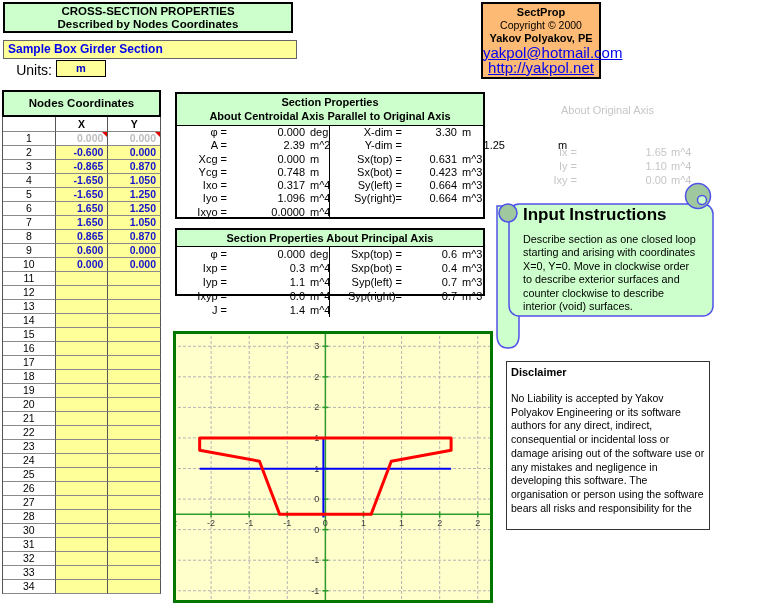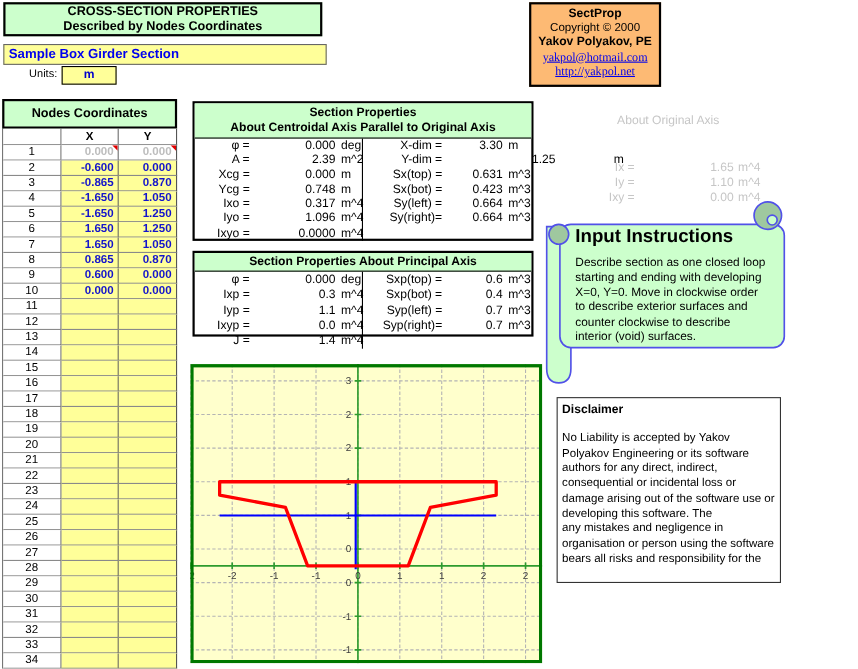--- a/index.html
+++ b/index.html
@@ -13,33 +13,33 @@
   .header-box{
     left:3px;top:2px;width:286px;height:26px;background:#CCFFCC;
     border:2px solid #000;text-align:center;font-weight:bold;font-size:11.5px;
     line-height:13px;padding-top:1px;
   }
   .title-bar{
     left:3px;top:40px;width:288px;height:17px;background:#FFFF99;
     border:1px solid #666;color:#0000EE;font-weight:bold;font-size:12px;
     line-height:17px;padding-left:4px;
   }
-  .units-label{left:12px;top:62px;width:40px;text-align:right;font-size:10px;}
+  .units-label{left:12px;top:62px;width:40px;text-align:right;font-size:14px;}
   .units-cell{
     left:56px;top:60px;width:48px;height:15px;background:#FFFF99;border:1px solid #000;
     color:#0000CC;font-weight:bold;font-size:11px;text-align:center;line-height:15px;
   }
 
   
   .sectprop-box{
     left:481px;top:2px;width:116px;height:71px;background:#fdba74;border:2px solid #000;
     text-align:center;font-size:10.5px;line-height:13.2px;padding-top:2px;
   }
   .sectprop-box .b{font-weight:bold;font-size:11px;}
-  .sectprop-box a{color:#0000EE;text-decoration:underline;font-size:11px;font-family:Liberation Serif, serif;}
+  .sectprop-box a{color:#0000EE;text-decoration:underline;font-size:15px;}
 
   
   .nodes-title{
     left:2px;top:90px;width:155px;height:23px;background:#CCFFCC;border:2px solid #000;
     text-align:center;font-weight:bold;font-size:11.5px;line-height:23px;
   }
   .nodes-grid{left:2px;top:117px;width:158px;border-left:1px solid #555;}
   .nrow{display:flex;height:14px;}
   .nrow.hdr{height:15px;}
   .ncell{
@@ -262,25 +262,20 @@
         <div class="ncell num">27</div>
         <div class="ncell val"></div>
         <div class="ncell val"></div>
       </div>
       <div class="nrow">
         <div class="ncell num">28</div>
         <div class="ncell val"></div>
         <div class="ncell val"></div>
       </div>
       <div class="nrow">
-        <div class="ncell num">29</div>
-        <div class="ncell val"></div>
-        <div class="ncell val"></div>
-      </div>
-      <div class="nrow">
         <div class="ncell num">30</div>
         <div class="ncell val"></div>
         <div class="ncell val"></div>
       </div>
       <div class="nrow">
         <div class="ncell num">31</div>
         <div class="ncell val"></div>
         <div class="ncell val"></div>
       </div>
       <div class="nrow">
@@ -372,21 +367,21 @@
         </div>
         <div class="prow" style="height: 13.3px; line-height: 13.3px;">
           <span class="pl">Sy(right)=</span>
           <span class="pv">0.664</span>
           <span class="pu">m^3</span>
         </div>
       </div>
   </div>
 </div>
 
-<div class="abs ptable" style="left:175px;top:228px;width:310px;height:78px;">
+<div class="abs ptable" style="left:175px;top:228px;width:310px;height:68px;">
   <div class="phead" style="height:16px;line-height:16px;">Section Properties About Principal Axis</div>
   <div class="pbody">
     <div class="phalf lft" id="pp-left">
         <div class="prow" style="height: 14px; line-height: 14px;">
           <span class="pl">φ =</span>
           <span class="pv">0.000</span>
           <span class="pu">deg</span>
         </div>
         <div class="prow" style="height: 14px; line-height: 14px;">
           <span class="pl">Ixp =</span>
@@ -456,37 +451,37 @@
 <svg class="abs scroll-svg" width="226" height="172">
   <path d="M3,24 L3,153 Q3,166 14,166 Q25,166 25,153 L25,24 Z" fill="#CCFFCC" stroke="#5151E8" stroke-width="1.5"></path>
   <rect x="15" y="22" width="204" height="112" rx="10" ry="10" fill="#CCFFCC" stroke="#5151E8" stroke-width="1.5"></rect>
   <circle cx="204" cy="14" r="12.5" fill="#9FC89F" stroke="#5151E8" stroke-width="1.5"></circle>
   <circle cx="208" cy="18" r="4.5" fill="#CCFFCC" stroke="#5151E8" stroke-width="1.5"></circle>
   <circle cx="14" cy="31" r="9" fill="#9FC89F" stroke="#5151E8" stroke-width="1.5"></circle>
 </svg>
 <div class="abs instr-title">Input Instructions</div>
 <div class="abs instr-text" id="instr-lines">
     <div>Describe section as one closed loop</div>
-    <div>starting and ending with developing</div>
+    <div>starting and arising with coordinates</div>
     <div>X=0, Y=0. Move in clockwise order</div>
     <div>to describe exterior surfaces and</div>
     <div>counter clockwise to describe</div>
     <div>interior (void) surfaces.</div>
   </div>
 
 <div class="abs disclaimer-box">
   <div class="dtitle">Disclaimer</div>
   <div id="disclaimer-lines">
       <div class="dline">No Liability is accepted by Yakov</div>
       <div class="dline">Polyakov Engineering or its software</div>
       <div class="dline">authors for any direct, indirect,</div>
       <div class="dline">consequential or incidental loss or</div>
       <div class="dline">damage arising out of the software use or</div>
+      <div class="dline">any mistakes and negligence in</div>
       <div class="dline">developing this software.  The</div>
-      <div class="dline">any mistakes and negligence in</div>
       <div class="dline">organisation or person using the software</div>
       <div class="dline">bears all risks and responsibility for the</div>
     </div>
 </div>
 
 <div class="abs chart-wrap">
   <svg id="section-chart" width="320" height="272">
       <rect x="0" y="0" width="320" height="272" fill="#FFFFCC"></rect>
       <line x1="0" y1="0" x2="0" y2="272" stroke="#B4B4B4" stroke-width="1" stroke-dasharray="3,2"></line>
       <line x1="38.095238095238095" y1="0" x2="38.095238095238095" y2="272" stroke="#B4B4B4" stroke-width="1" stroke-dasharray="3,2"></line>

